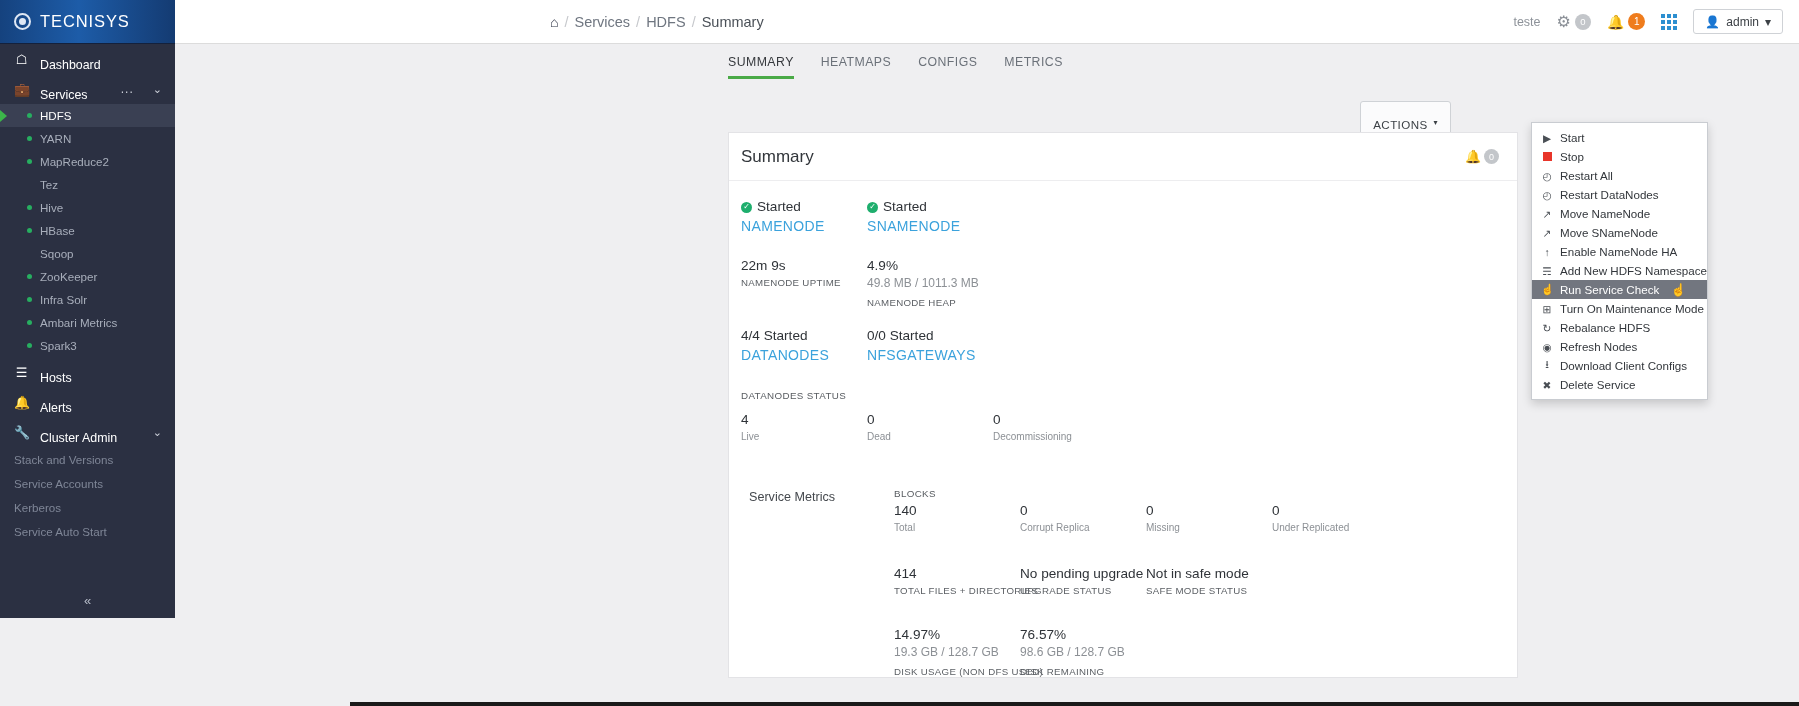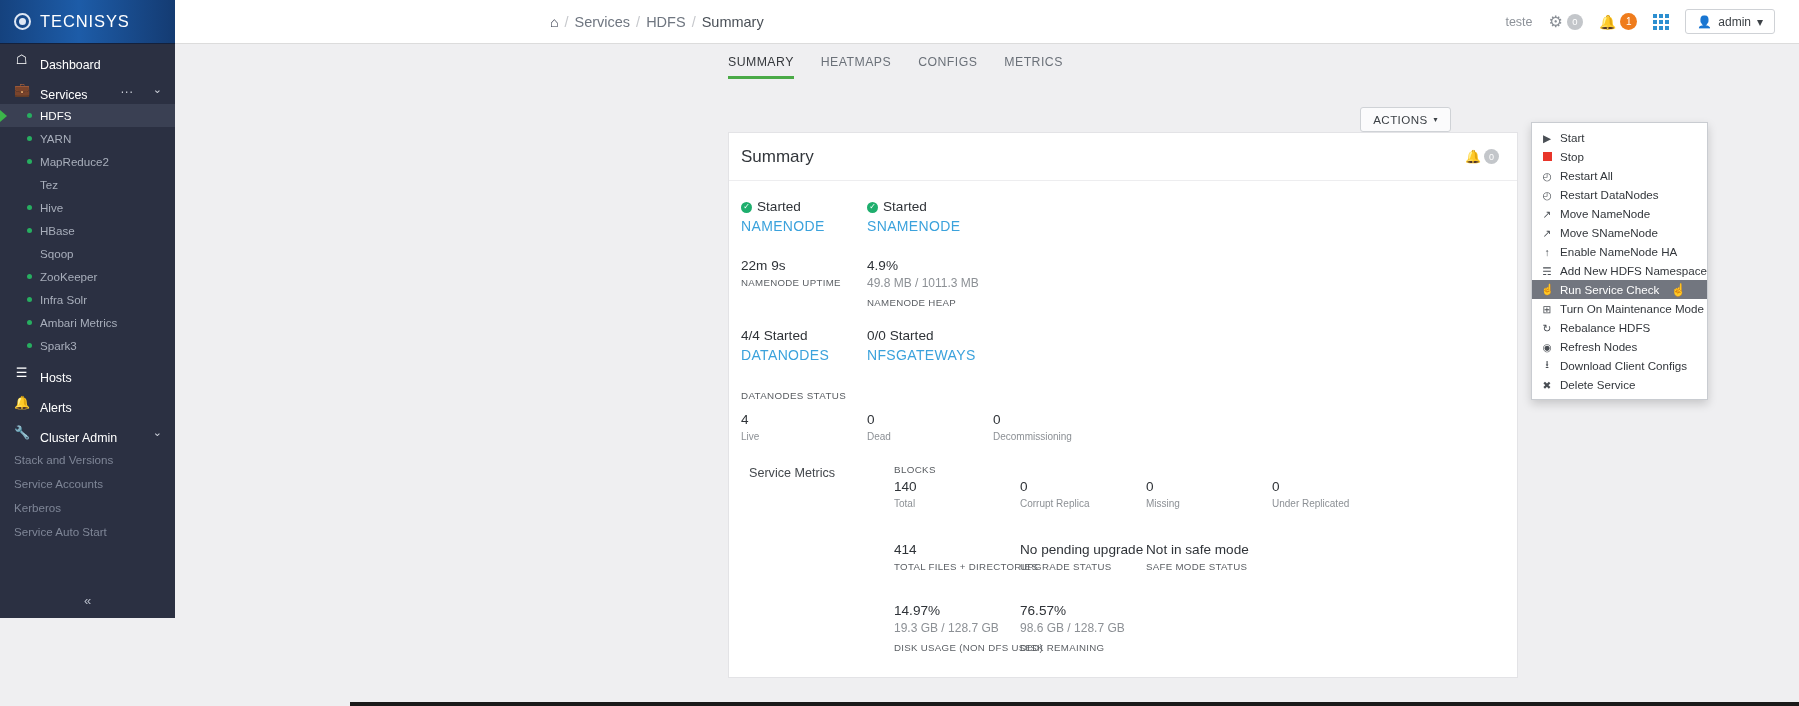--- a/index.html
+++ b/index.html
@@ -75,21 +75,21 @@
     height: 44px; flex: 0 0 44px; background: #ffffff;
     border-bottom: 1px solid #dcdcdc;
     display: flex; align-items: center; position: relative;
   }
   .breadcrumb { display: flex; align-items: center; gap: 6px; margin-left: 375px; font-size: 14.5px; color: #6f7680; }
   .breadcrumb .home { color: #2b3042; font-size: 14px; }
   .breadcrumb .sep { color: #c6c8cc; }
   .breadcrumb .crumb { color: #6f7680; cursor: pointer; }
   .breadcrumb .crumb.last { color: #4b5158; }
 
-  .top-right { margin-left: auto; display: flex; align-items: center; gap: 16px; padding-right: 24px; }
+  .top-right { margin-left: auto; display: flex; align-items: center; gap: 16px; padding-right: 16px; }
   .user-txt { font-size: 12.5px; color: #8d9299; }
   .icon-btn { display: flex; align-items: center; gap: 4px; cursor: pointer; }
   .gear { font-size: 16px; color: #8a8f96; }
   .badge-grey {
     min-width: 16px; height: 16px; border-radius: 50%; background: #c3c6ca; color: #fff;
     font-size: 9.5px; display: flex; align-items: center; justify-content: center; padding: 0 3px;
   }
   .bell { font-size: 14px; color: #8a8f96; }
   .badge-orange {
     min-width: 17px; height: 17px; border-radius: 50%; background: #ef7c1c; color: #fff;
@@ -110,23 +110,23 @@
     display: flex; align-items: flex-end; height: 35px;
     padding-left: 553px; gap: 27px; position: relative;
   }
   .tab {
     font-size: 12.3px; color: #6b7179; letter-spacing: .45px;
     padding-bottom: 7px; cursor: pointer; border-bottom: 3px solid transparent;
   }
   .tab.active { color: #35383c; border-bottom-color: #4aaa47; }
 
   .actions-btn {
-    position: absolute; right: 348px; top: 63px;
+    position: absolute; right: 348px; top: 57px;
     border: 1px solid #cfd2d6; background: #fbfbfc; border-radius: 3px;
-    height: 25px; padding: 0 12px; display: flex; align-items: center; gap: 6px;
+    height: 25px; padding: 16px 12px; display: flex; align-items: flex-start; gap: 6px;
     font-size: 11.6px; color: #3c4146; letter-spacing: .4px; cursor: pointer;
   }
   .actions-btn .car { font-size: 8px; }
 
   
   .dropdown {
     position: absolute; left: 1356px; top: 78px; width: 177px;
     background: #ffffff; border: 1px solid #c9ccd1;
     box-shadow: 0 4px 9px rgba(0,0,0,.17);
     padding: 5px 0; z-index: 40;
@@ -465,21 +465,21 @@
                   <div class="sub-small">Dead</div>
                 </div>
                 <div class="cell wide">
                   <div class="big">0</div>
                   <div class="sub-small">Decommissioning</div>
                 </div>
               </div>
             </div>
           </div>
 
-          <div class="section" style="margin-top:22px;padding-left:20px;">
+          <div class="section" style="margin-top:46px;padding-left:20px;">
             <div class="section-label">Service Metrics</div>
             <div class="section-content">
 
               <div class="grp-cap" style="margin-bottom:4px;">BLOCKS</div>
               <div class="row" style="margin-bottom:33px;">
                 <div class="cell">
                   <div class="big">140</div>
                   <div class="sub-small">Total</div>
                 </div>
                 <div class="cell">

